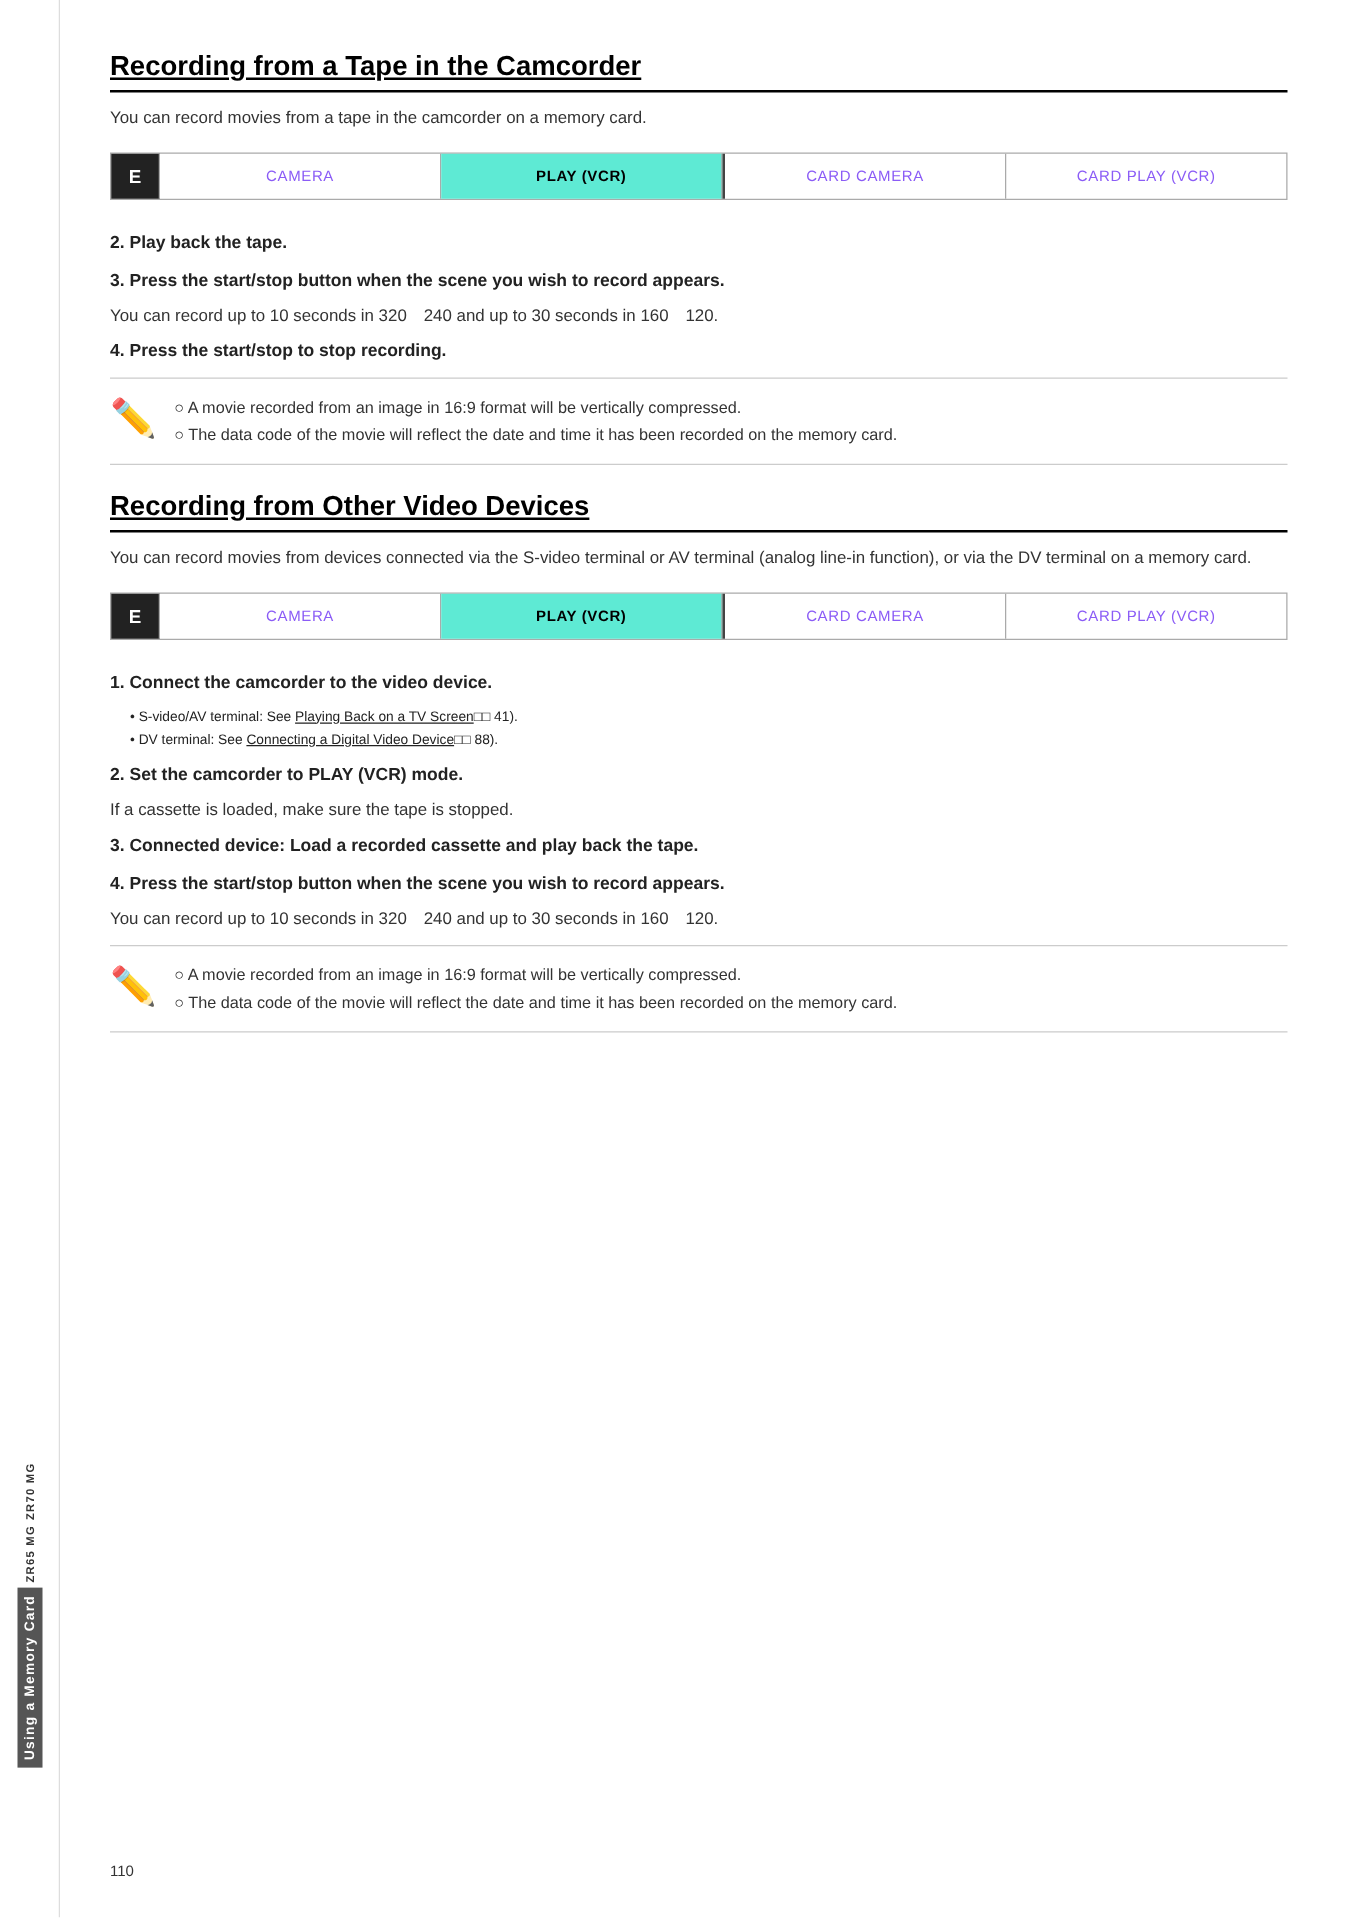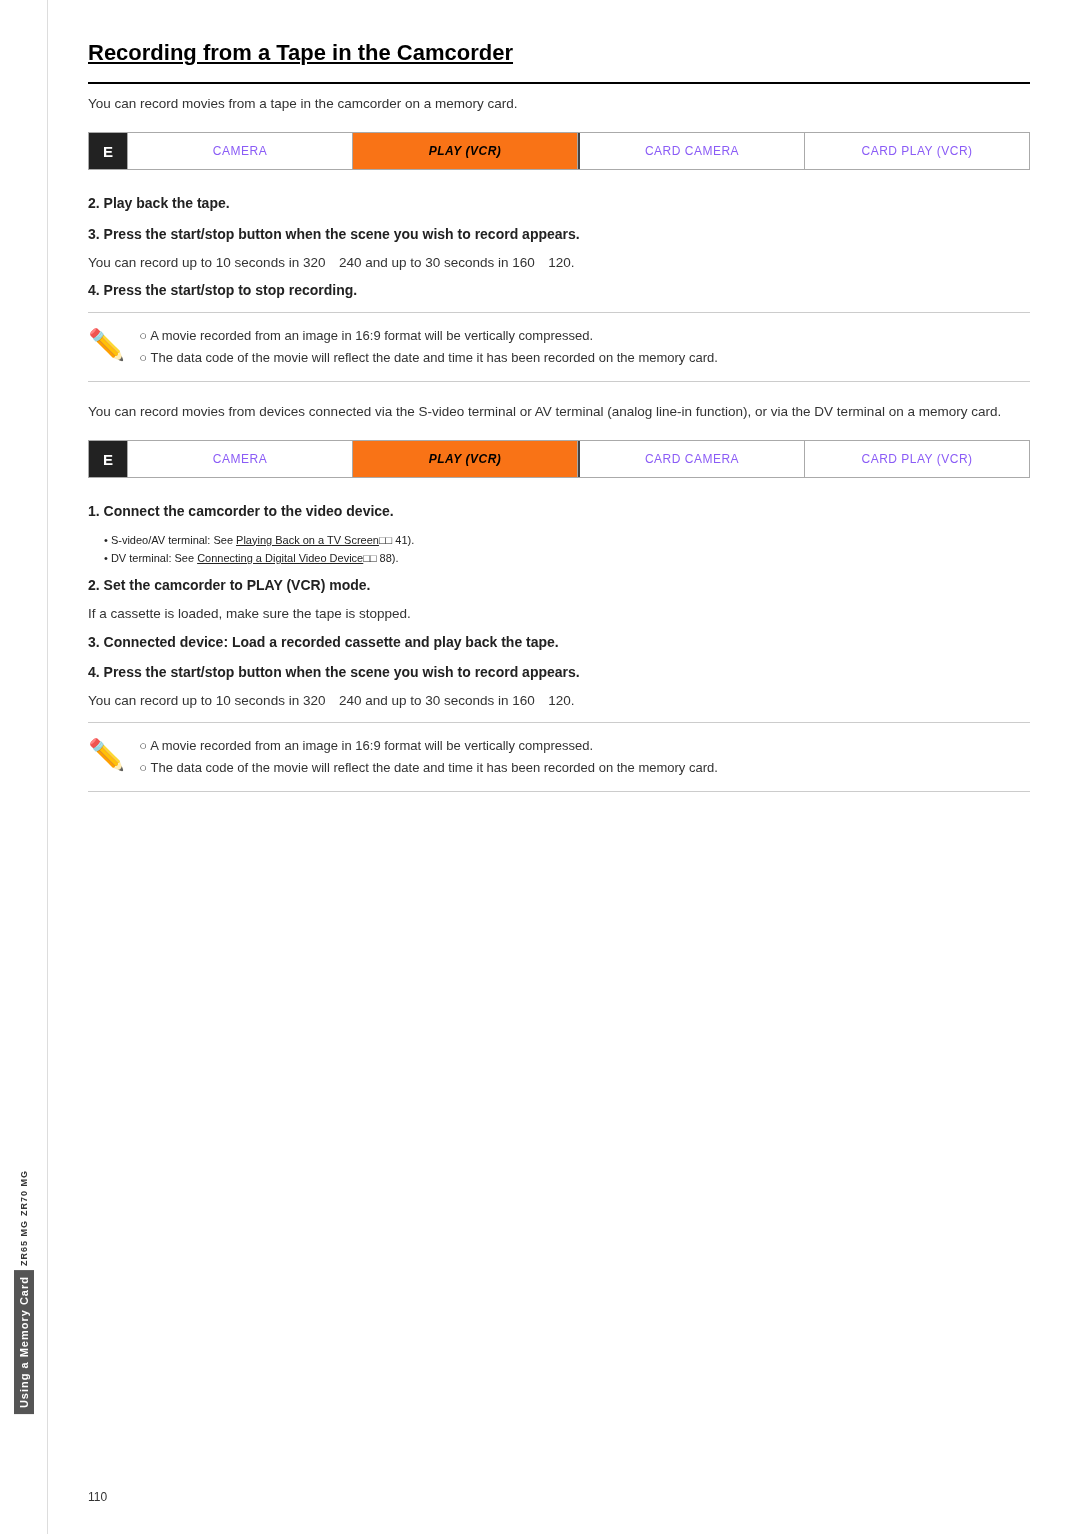--- a/index.html
+++ b/index.html
@@ -63,21 +63,21 @@
       position: relative;
     }
     
     .section-title {
       font-size: 22px;
       font-weight: bold;
       text-decoration: underline;
       margin-bottom: 10px;
       color: #000;
       border-bottom: 2px solid #000;
-      padding-bottom: 16px;
+      padding-bottom: 6px;
     }
     .section-subtitle {
       font-size: 13.5px;
       color: #333;
       margin-bottom: 18px;
       line-height: 1.5;
     }
     
     .mode-bar {
       display: flex;
@@ -106,22 +106,21 @@
       color: #8b5cf6;
       letter-spacing: 0.5px;
       border-right: 1px solid #aaa;
     }
     .mode-item:last-child {
       border-right: none;
     }
     .mode-item.active {
       font-weight: bold;
       color: #000;
-      background: #f97316;
-      font-style: italic;
+      background: #5eead4;
     }
     .mode-divider {
       width: 2px;
       background: #444;
       align-self: stretch;
     }
     
     .step {
       margin-bottom: 8px;
       font-size: 14px;
@@ -237,20 +236,21 @@
           <span class="note-circle">○</span>
           <span>A movie recorded from an image in 16:9 format will be vertically compressed.</span>
         </div>
         <div>
           <span class="note-circle">○</span>
           <span>The data code of the movie will reflect the date and time it has been recorded on the memory card.</span>
         </div>
       </div>
     </div>
 
+    <h2 class="section-title">Recording from Other Video Devices</h2>
     <p class="section-subtitle">You can record movies from devices connected via the S-video terminal or AV terminal (analog line-in function), or via the DV terminal on a memory card.</p>
 
     <div class="mode-bar">
       <div class="mode-label-e">E</div>
       <div class="mode-item">CAMERA</div>
       <div class="mode-item active">PLAY (VCR)</div>
       <div class="mode-divider"></div>
       <div class="mode-item">CARD CAMERA</div>
       <div class="mode-item">CARD PLAY (VCR)</div>
     </div>

